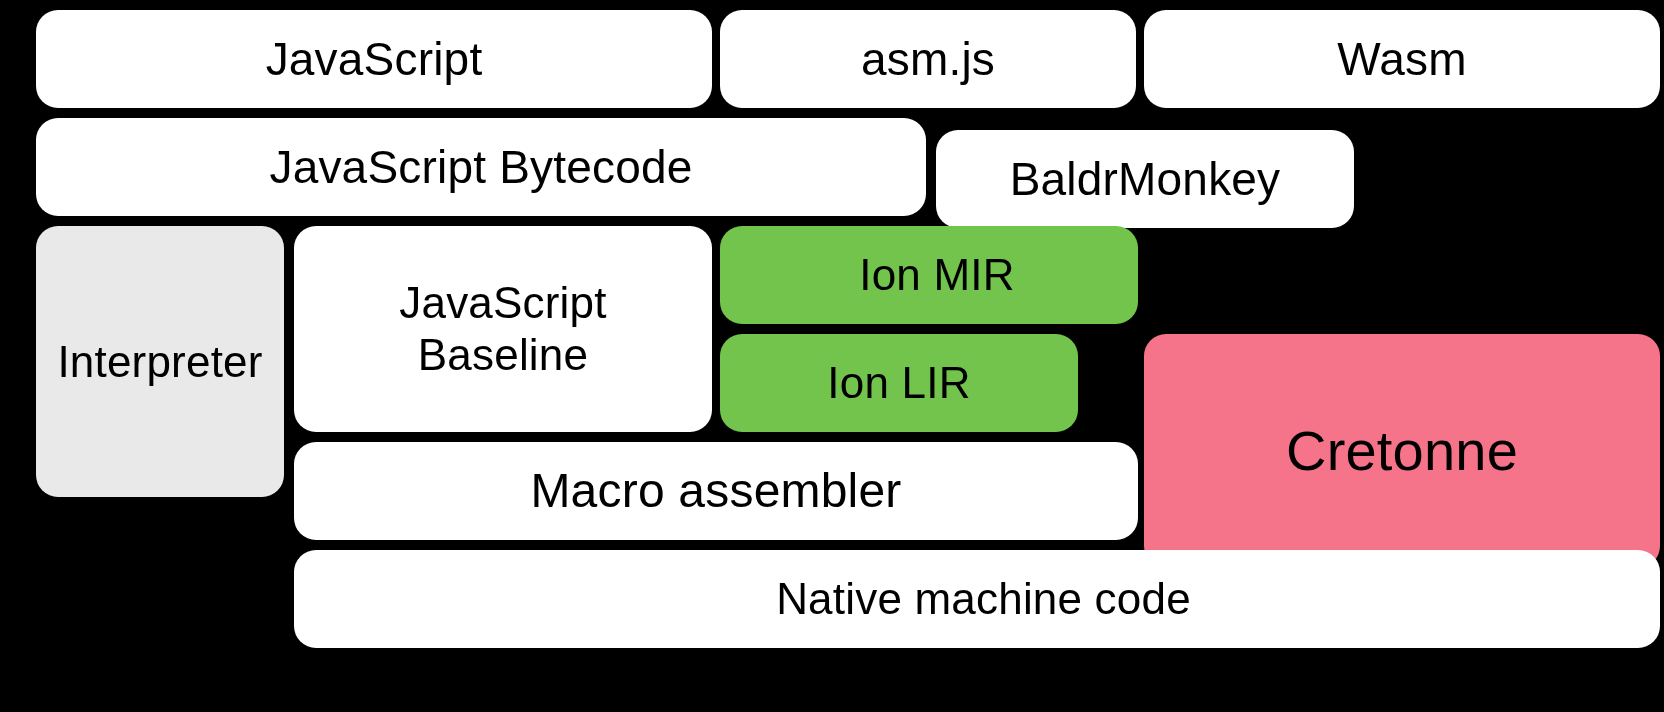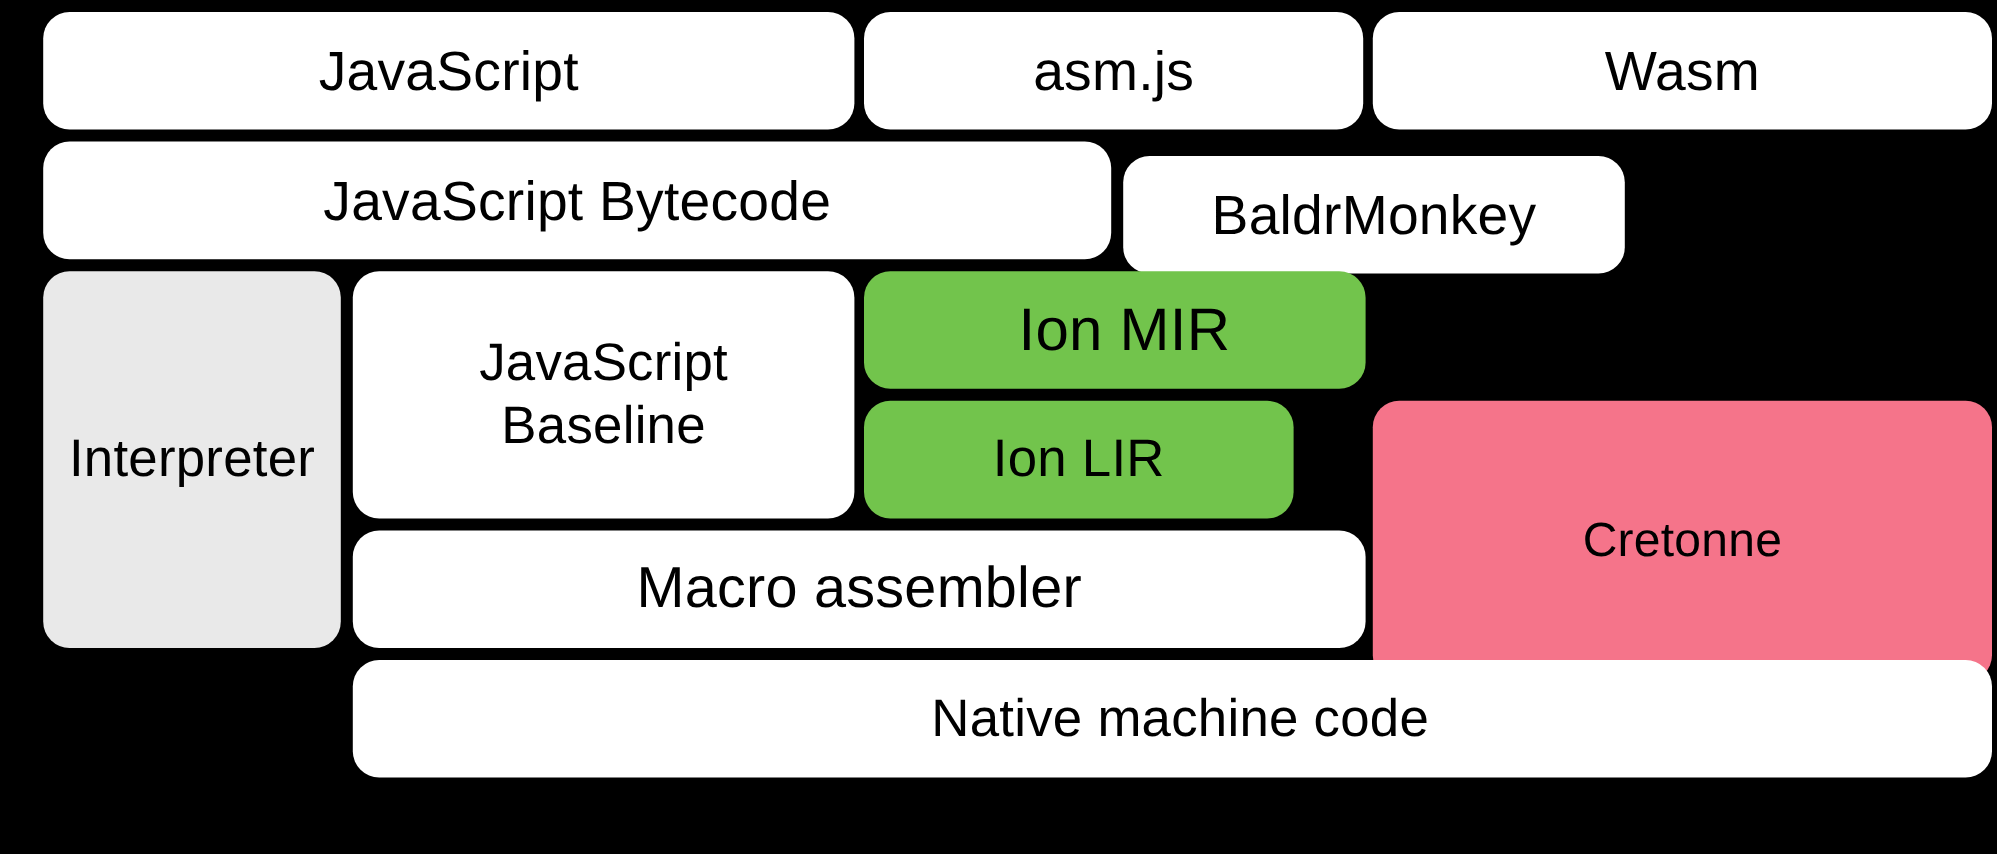--- a/index.html
+++ b/index.html
@@ -40,21 +40,21 @@
 </style>
 </head>
 <body>
 
 <div id="canvas" style="background: rgb(0, 0, 0);">
     <div class="node fill-white" style="left: 20px; top: 10px; width: 676px; height: 98px; font-size: 46px;">JavaScript</div>
     <div class="node fill-white" style="left: 1128px; top: 10px; width: 516px; height: 98px; font-size: 46px;">Wasm</div>
     <div class="node fill-white" style="left: 704px; top: 10px; width: 416px; height: 98px; font-size: 46px;">asm.js</div>
     <div class="node fill-white" style="left: 20px; top: 118px; width: 890px; height: 98px; font-size: 46px;">JavaScript Bytecode</div>
     <div class="node fill-white" style="left: 920px; top: 130px; width: 418px; height: 98px; font-size: 46px;">BaldrMonkey</div>
-    <div class="node fill-grey" style="left: 20px; top: 226px; width: 248px; height: 314px; font-size: 44px;">Interpreter</div>
+    <div class="node fill-grey" style="left: 20px; top: 226px; width: 248px; height: 271px; font-size: 44px;">Interpreter</div>
     <div class="node fill-white" style="left: 278px; top: 226px; width: 418px; height: 206px; font-size: 44px;">JavaScript
 Baseline</div>
-    <div class="node fill-green" style="left: 704px; top: 226px; width: 418px; height: 98px; font-size: 50px; padding-left: 24px;">Ion MIR</div>
+    <div class="node fill-green" style="left: 704px; top: 226px; width: 418px; height: 98px; font-size: 44px; padding-left: 24px;">Ion MIR</div>
     <div class="node fill-green" style="left: 704px; top: 334px; width: 358px; height: 98px; font-size: 44px;">Ion LIR</div>
-    <div class="node fill-pink" style="left: 1128px; top: 334px; width: 516px; height: 234px; font-size: 40px;">Cretonne</div>
+    <div class="node fill-pink" style="left: 1128px; top: 334px; width: 516px; height: 234px; font-size: 56px;">Cretonne</div>
     <div class="node fill-white" style="left: 278px; top: 442px; width: 844px; height: 98px; font-size: 48px;">Macro assembler</div>
     <div class="node fill-white" style="left: 278px; top: 550px; width: 1366px; height: 98px; font-size: 44px; padding-left: 21px;">Native machine code</div>
   </div>
 
 </body></html>

